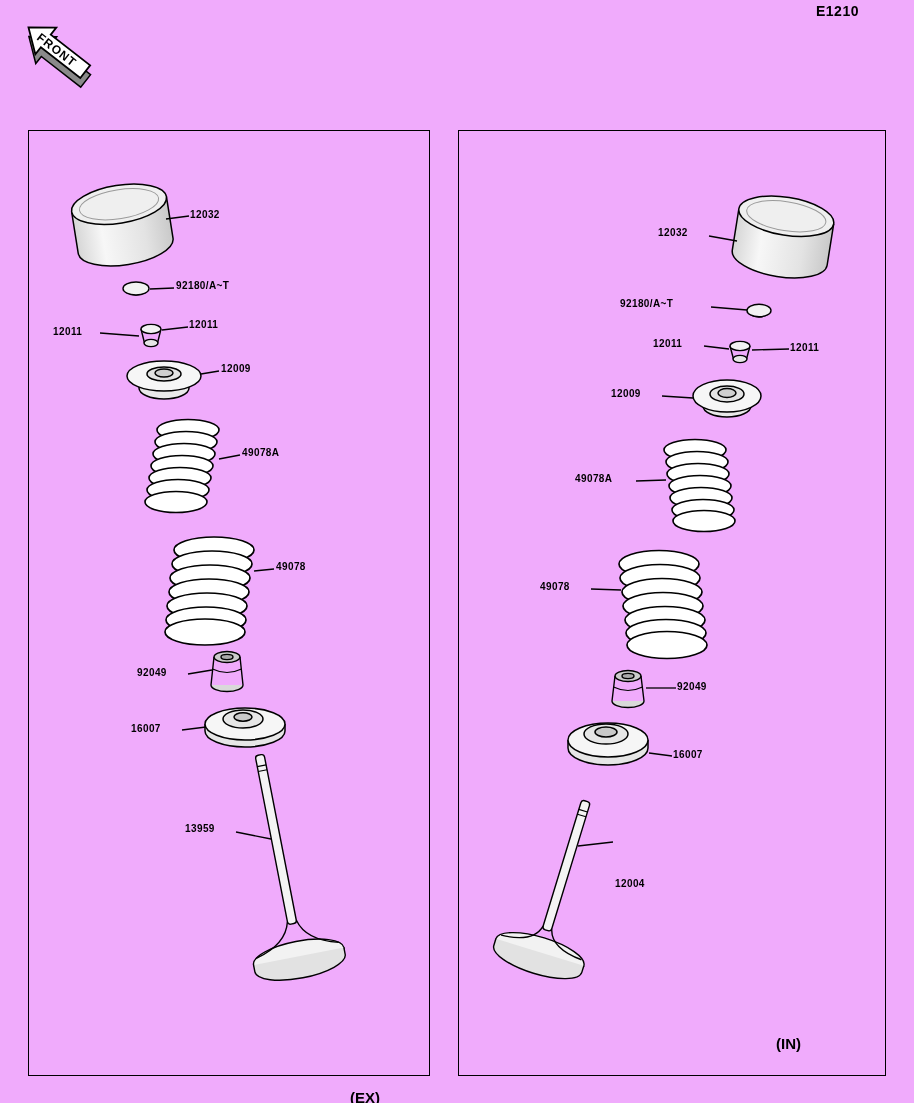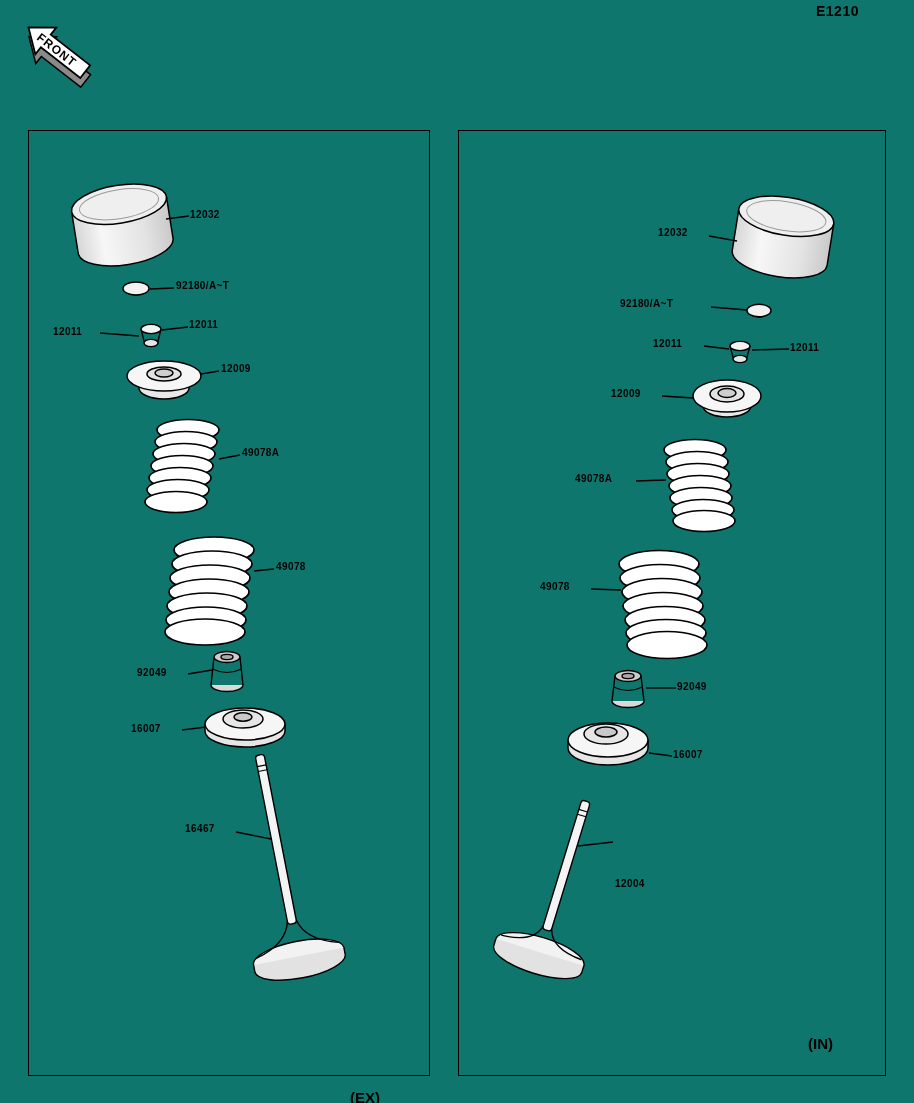--- a/index.html
+++ b/index.html
@@ -1,16 +1,16 @@
 <!DOCTYPE html>
 <html><head>
 <meta charset="utf-8">
 <style>
   html,body{margin:0;padding:0;background:#fff;}
-  .page{position:relative;width:914px;height:1103px;background:#0f766e;
+  .page{position:relative;width:914px;height:1103px;background:#f0abfc;
         font-family:"Liberation Sans","DejaVu Sans",sans-serif;overflow:hidden;}
   .panel{position:absolute;border:1.6px solid #000;background:transparent;z-index:0;}
   .panel-ex{left:28px;top:130px;width:400px;height:944px;}
   .panel-in{left:458px;top:130px;width:426px;height:944px;}
   .art{position:absolute;left:0;top:0;z-index:1;pointer-events:none;}
   .lbl{position:absolute;z-index:2;font-weight:bold;font-size:10px;letter-spacing:.4px;
        color:#000;white-space:nowrap;}
   .caption{position:absolute;z-index:2;font-weight:bold;font-size:15px;color:#000;}
   .code{position:absolute;left:816px;top:3px;z-index:2;font-weight:bold;font-size:14px;letter-spacing:.5px;}
 </style>
@@ -211,28 +211,28 @@
 
   <div class="lbl" style="left:190px;top:209px;">12032</div>
   <div class="lbl" style="left:176px;top:280px;">92180/A~T</div>
   <div class="lbl" style="left:53px;top:326px;">12011</div>
   <div class="lbl" style="left:189px;top:319px;">12011</div>
   <div class="lbl" style="left:221px;top:363px;">12009</div>
   <div class="lbl" style="left:242px;top:447px;">49078A</div>
   <div class="lbl" style="left:276px;top:561px;">49078</div>
   <div class="lbl" style="left:137px;top:667px;">92049</div>
   <div class="lbl" style="left:131px;top:723px;">16007</div>
-  <div class="lbl" style="left:185px;top:823px;">16467</div>
+  <div class="lbl" style="left:185px;top:823px;">13959</div>
   <div class="caption" style="left:350px;top:1089px;">(EX)</div>
 
   <div class="lbl" style="left:658px;top:227px;">12032</div>
   <div class="lbl" style="left:620px;top:298px;">92180/A~T</div>
   <div class="lbl" style="left:653px;top:338px;">12011</div>
   <div class="lbl" style="left:790px;top:342px;">12011</div>
   <div class="lbl" style="left:611px;top:388px;">12009</div>
   <div class="lbl" style="left:575px;top:473px;">49078A</div>
   <div class="lbl" style="left:540px;top:581px;">49078</div>
   <div class="lbl" style="left:677px;top:681px;">92049</div>
   <div class="lbl" style="left:673px;top:749px;">16007</div>
   <div class="lbl" style="left:615px;top:835px;margin-top:43px;">12004</div>
-  <div class="caption" style="left:776px;top:1035px;margin-left:32px;">(IN)</div>
+  <div class="caption" style="left:776px;top:1035px;">(IN)</div>
 
 </div>
 
 </body></html>

